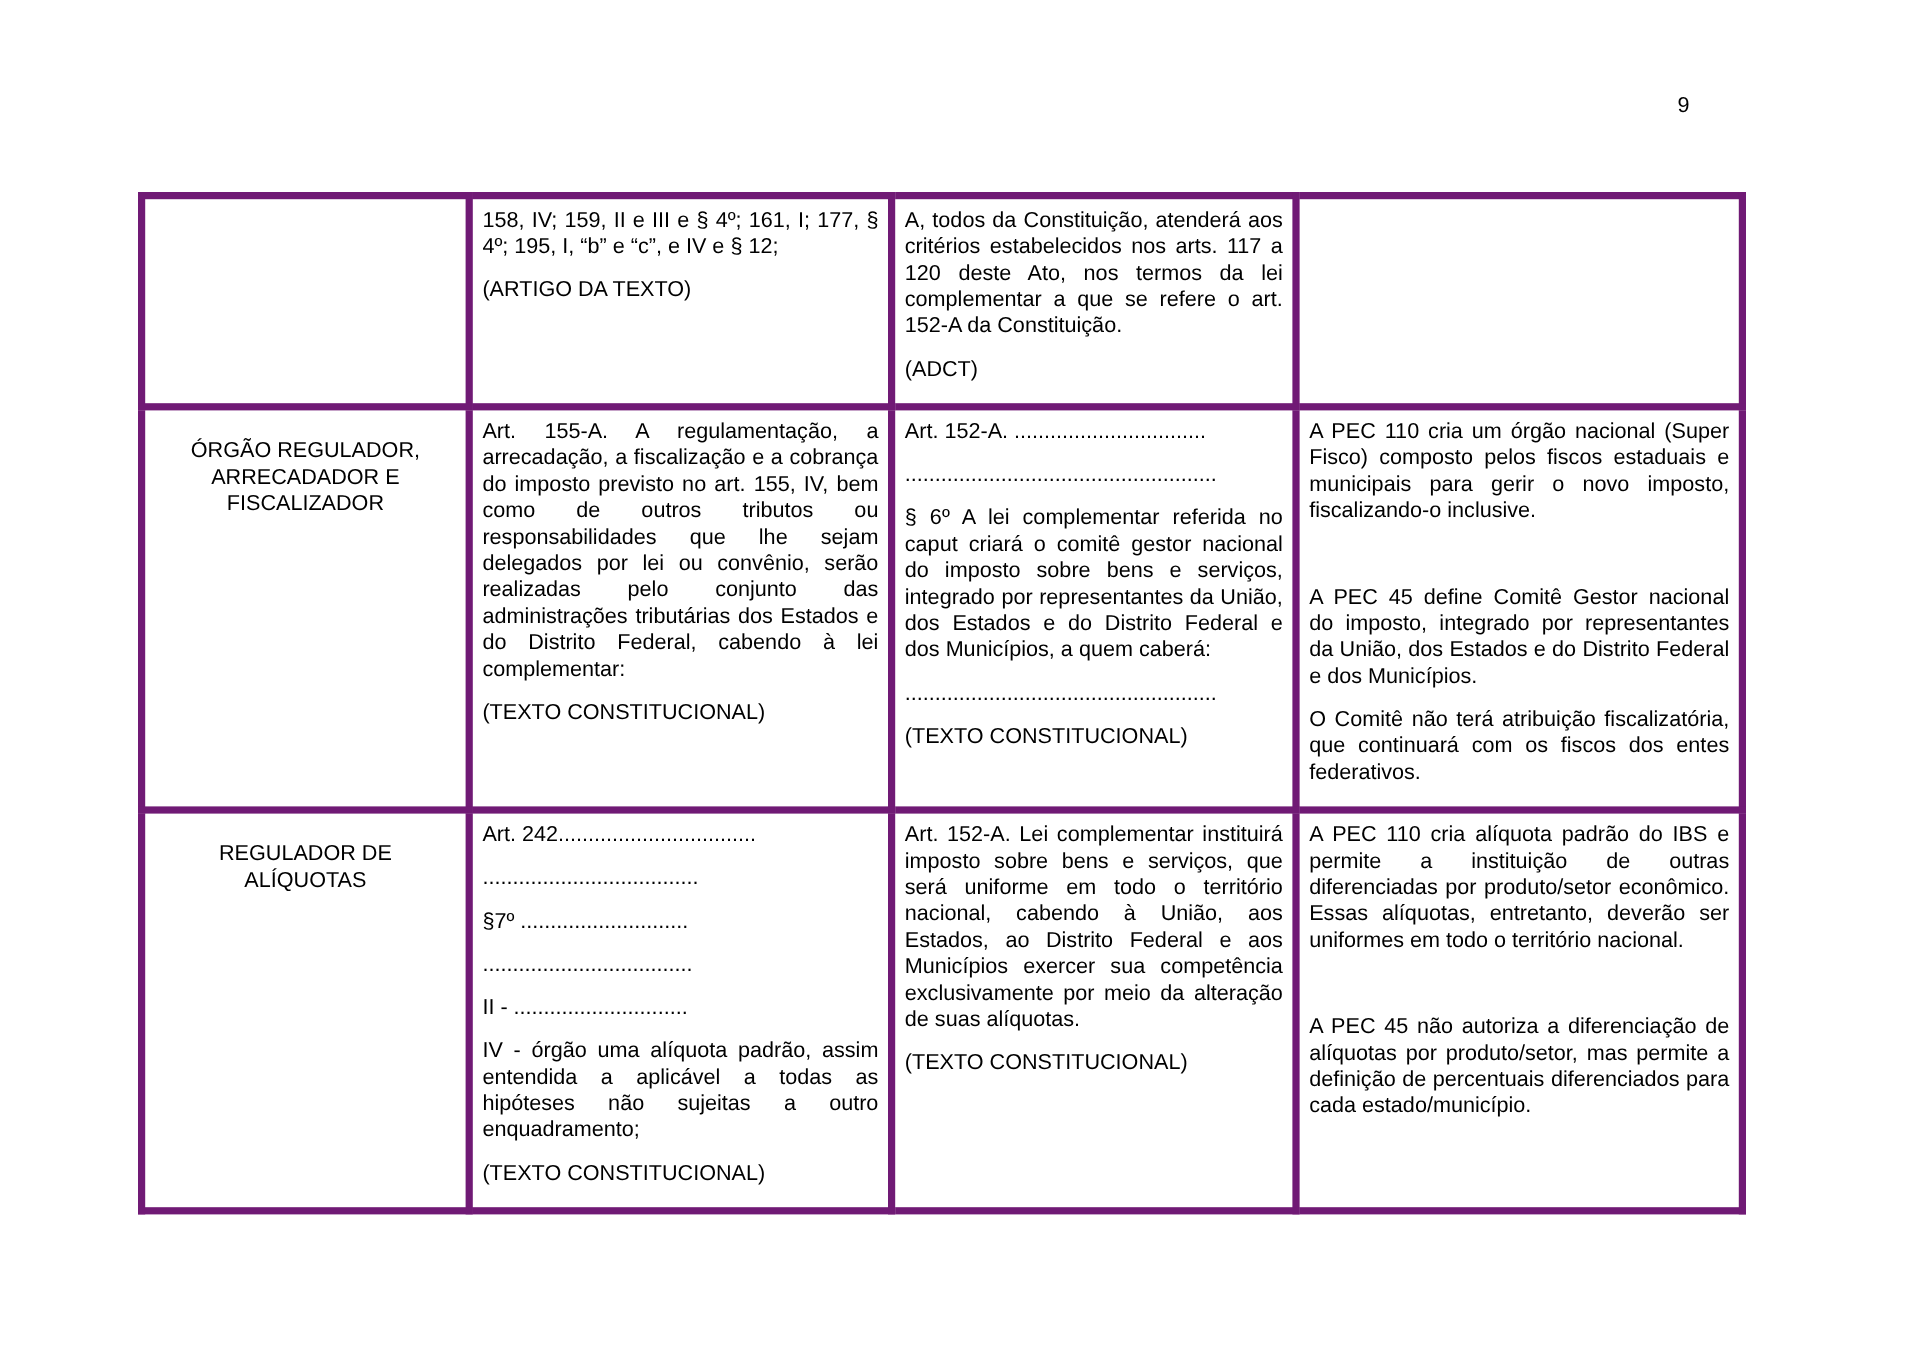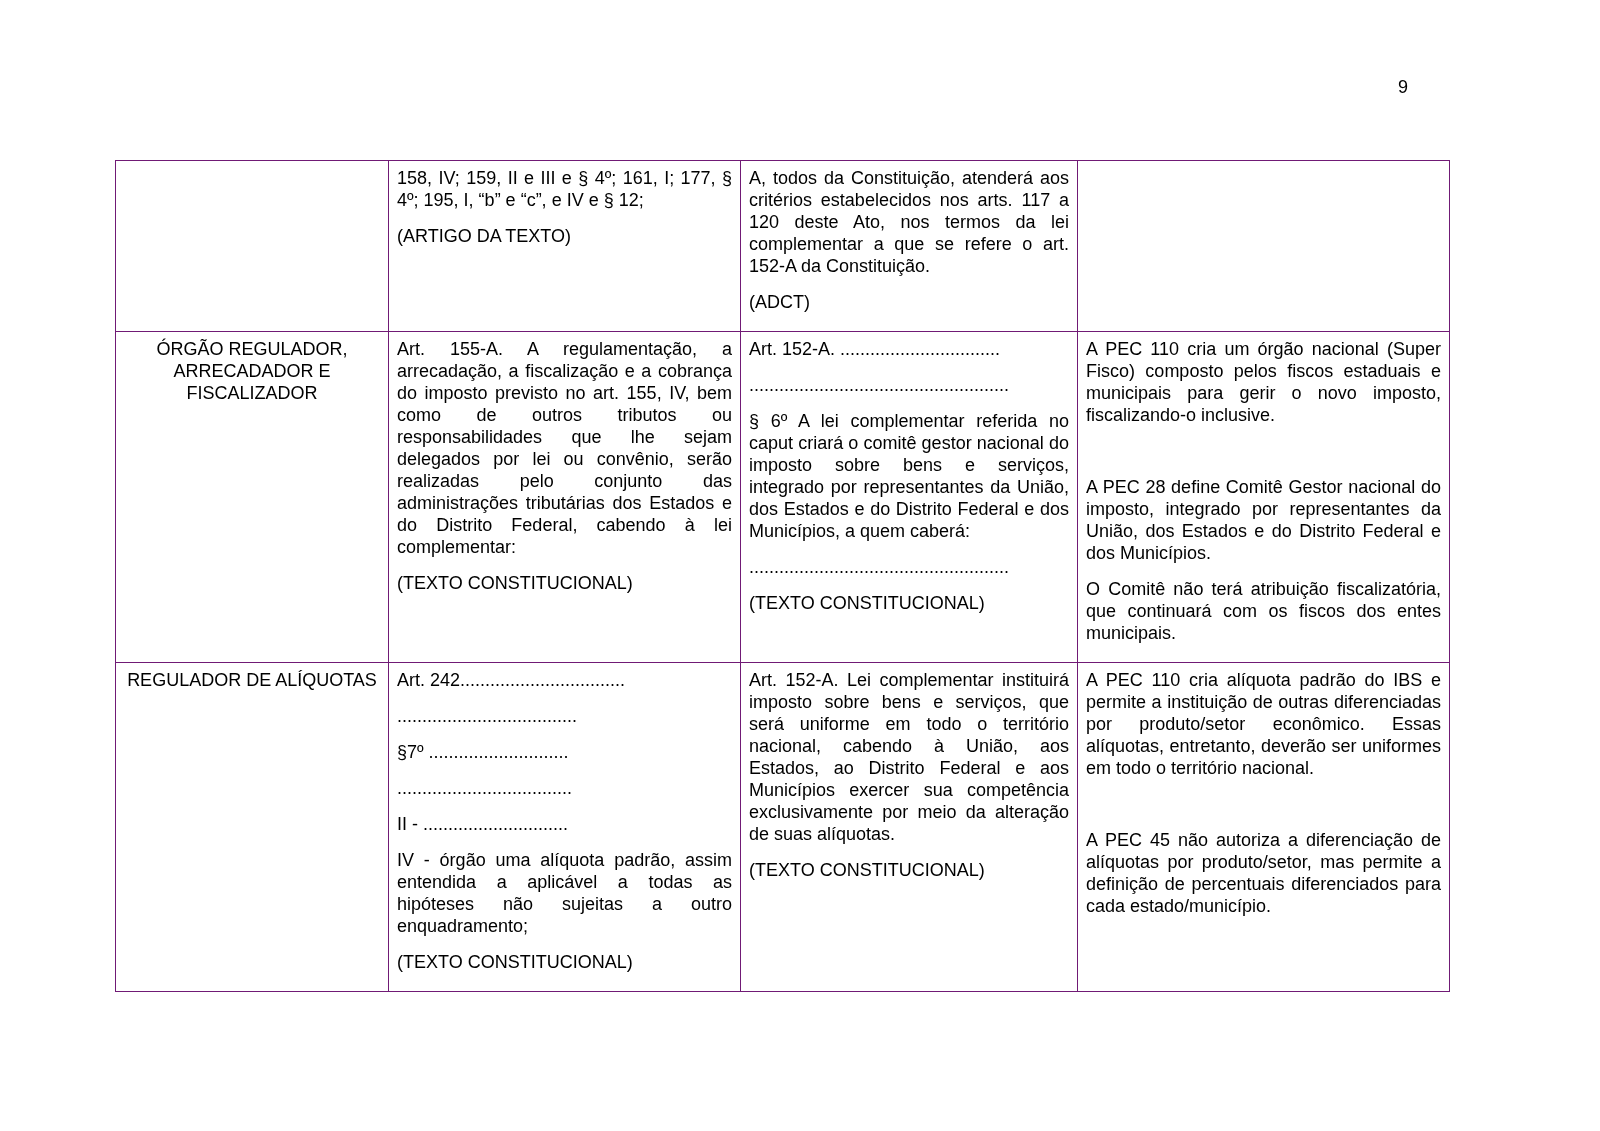--- a/index.html
+++ b/index.html
@@ -23,21 +23,21 @@
   }
   table.comparison {
     position: absolute;
     left: 115px;
     top: 160px;
     border-collapse: collapse;
     table-layout: fixed;
     width: 1334px;
   }
   table.comparison td {
-    border: 1px solid #701a75;
+    border: 6px solid #701a75;
     vertical-align: top;
     padding: 6px 8px 4px 8px;
     font-size: 18px;
     line-height: 22px;
     overflow: hidden;
     word-wrap: break-word;
   }
   table.comparison tr:nth-child(1) { height: 163px; }
   table.comparison tr:nth-child(2) { height: 323px; }
   table.comparison tr:nth-child(3) { height: 313px; }
@@ -48,21 +48,21 @@
   td p {
     margin: 0 0 14px 0;
     text-align: justify;
   }
   td p.blank {
     height: 22px;
     margin: 0 0 14px 0;
   }
   td.header-cell p {
     text-align: center;
-    margin: 0;
+    margin: 16px;
   }
 </style>
 </head>
 <body>
 
 <div class="page-number">9</div>
 
 <table class="comparison">
   <colgroup>
     <col style="width:273px">
@@ -96,22 +96,22 @@
         <td>
           <p>Art. 152-A. ................................</p>
           <p>....................................................</p>
           <p>§ 6º A lei complementar referida no caput criará o comitê gestor nacional do imposto sobre bens e serviços, integrado por representantes da União, dos Estados e do Distrito Federal e dos Municípios, a quem caberá:</p>
           <p>....................................................</p>
           <p>(TEXTO CONSTITUCIONAL)</p>
         </td>
         <td>
           <p>A PEC 110 cria um órgão nacional (Super Fisco) composto pelos fiscos estaduais e municipais para gerir o novo imposto, fiscalizando-o inclusive.</p>
           <p class="blank"></p>
-          <p>A PEC 28 define Comitê Gestor nacional do imposto, integrado por representantes da União, dos Estados e do Distrito Federal e dos Municípios.</p>
-          <p>O Comitê não terá atribuição fiscalizatória, que continuará com os fiscos dos entes municipais.</p>
+          <p>A PEC 45 define Comitê Gestor nacional do imposto, integrado por representantes da União, dos Estados e do Distrito Federal e dos Municípios.</p>
+          <p>O Comitê não terá atribuição fiscalizatória, que continuará com os fiscos dos entes federativos.</p>
         </td>
       </tr>
       <tr>
         <td class="header-cell">
           <p>REGULADOR DE ALÍQUOTAS</p>
         </td>
         <td>
           <p>Art. 242.................................</p>
           <p>....................................</p>
           <p>§7º ............................</p>

